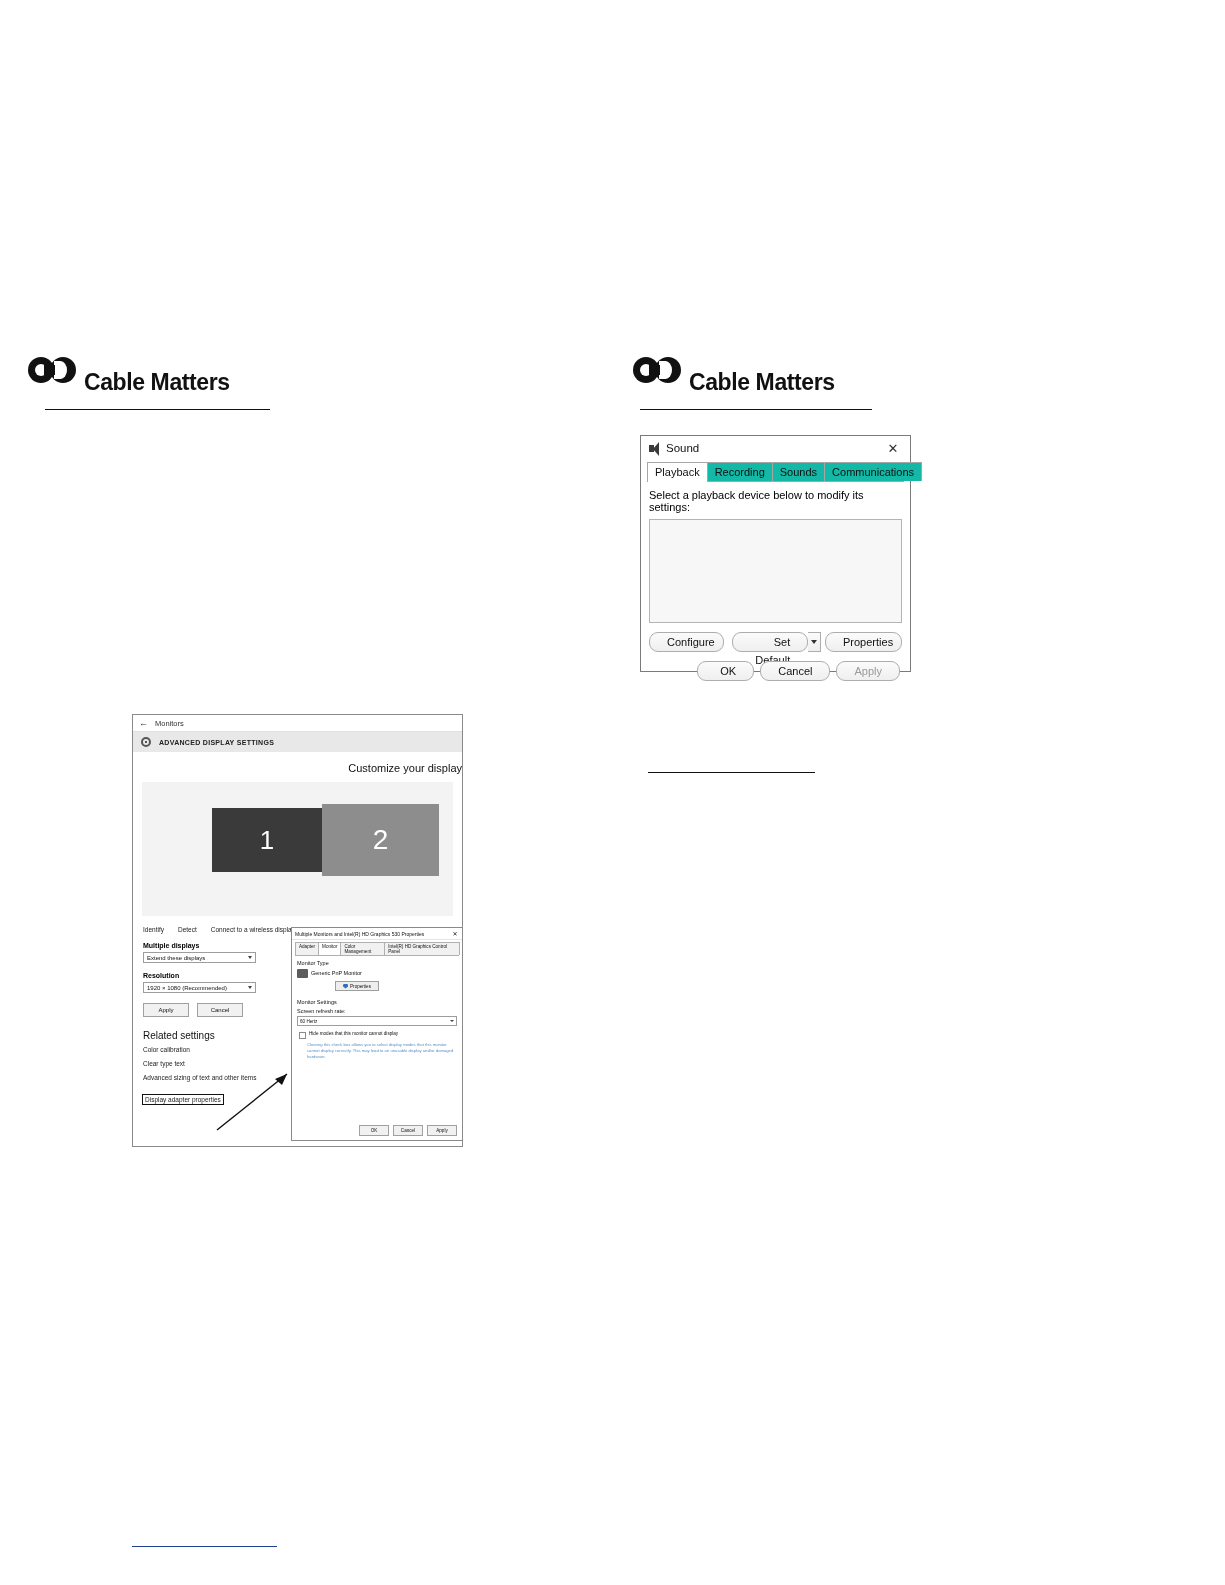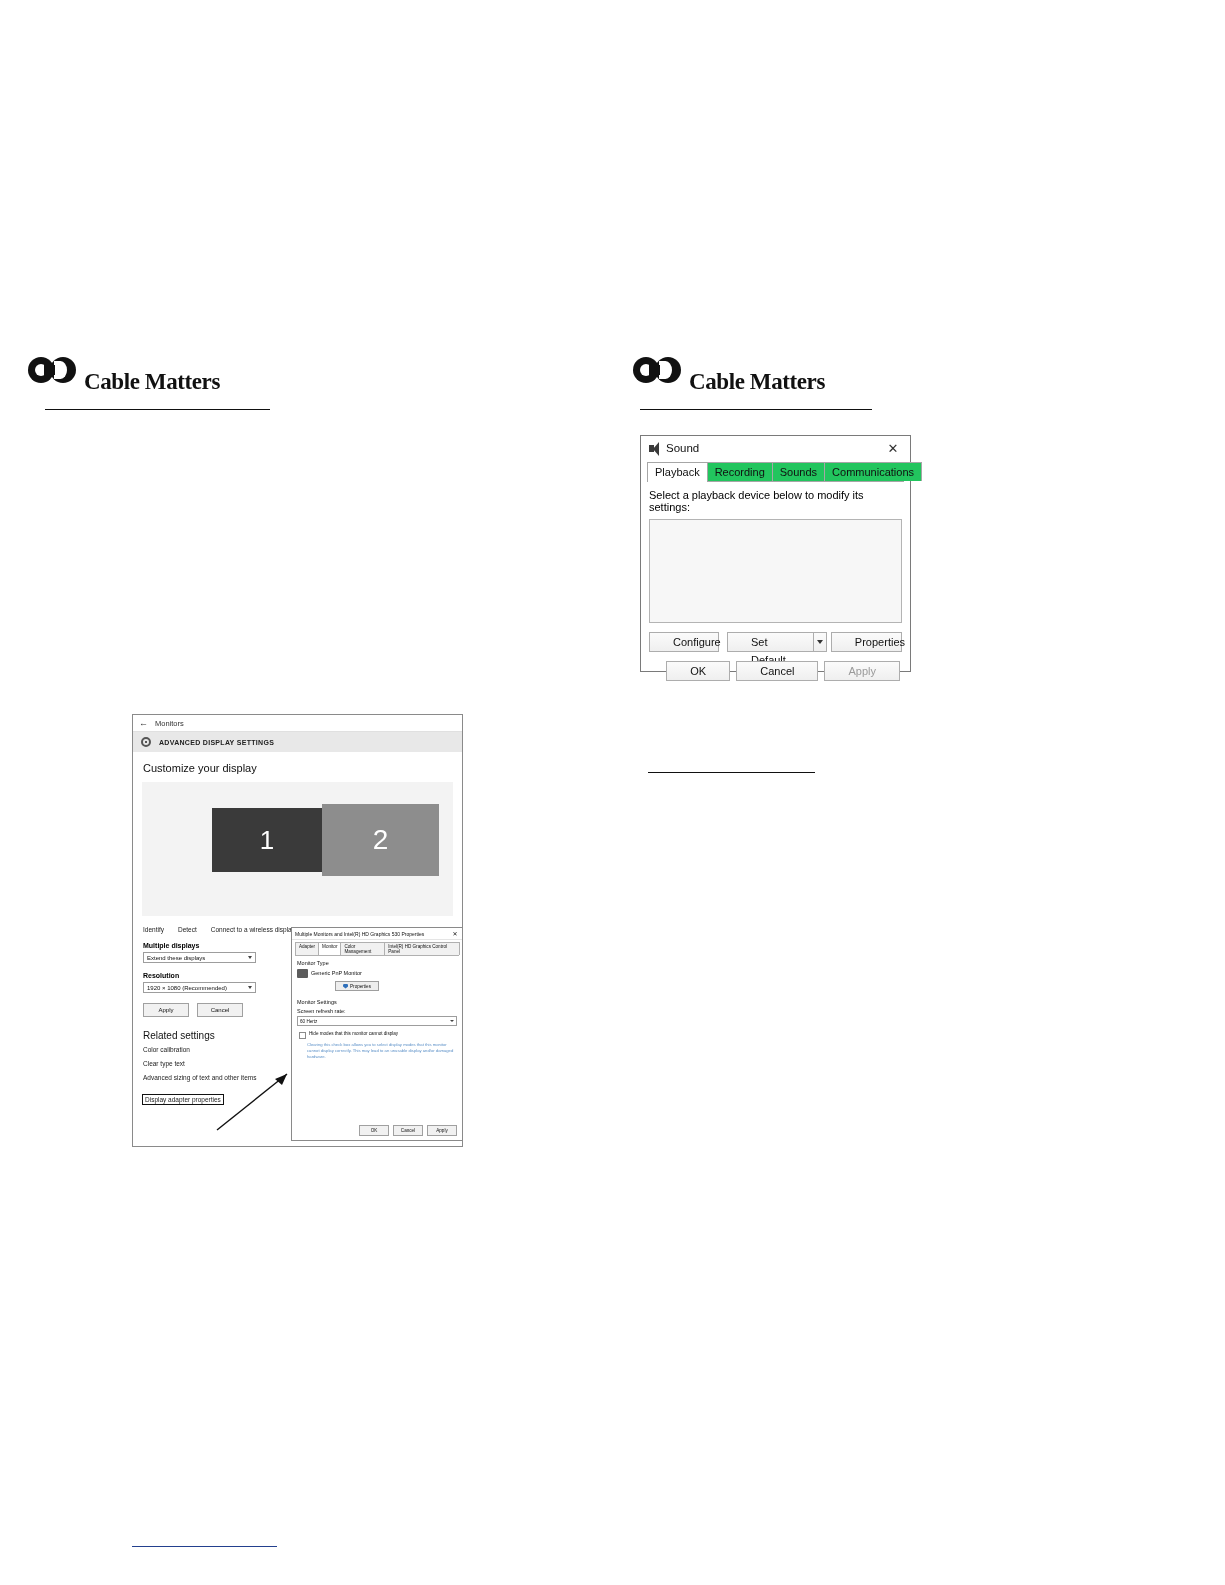--- a/index.html
+++ b/index.html
@@ -62,21 +62,21 @@
   }
   .brand .glyph .wedge {
     position: absolute;
     top: 10px;
     left: 16px;
     width: 11px;
     height: 10px;
     background: #111;
   }
   .brand .wordmark {
-    font-family: Liberation Serif, serif;
+    font-family: Liberation Sans, sans-serif;
     font-weight: bold;
     font-size: 23px;
     letter-spacing: -0.4px;
     color: #111;
     white-space: nowrap;
     margin-top: 25px;
   }
   
   .rule {
     position: absolute;
@@ -153,21 +153,21 @@
     margin: 2px 6px 0 6px;
     border-bottom: 1px solid #a6a6a6;
     height: 19px;
     align-items: flex-end;
   }
   #sound-dialog .tab {
     font-size: 11px;
     padding: 2px 7px 2px 7px;
     border: 1px solid #a6a6a6;
     border-bottom: none;
-    background: #22c55e;
+    background: #14b8a6;
     margin-right: -1px;
     color: #111;
     line-height: 14px;
   }
   #sound-dialog .tab.active {
     background: #fff;
     position: relative;
     top: 1px;
     padding-bottom: 3px;
   }
@@ -272,27 +272,27 @@
     display: flex;
     align-items: center;
     margin: 9px 8px 0 8px;
     gap: 4px;
   }
   .wbtn {
     font-size: 11px;
     font-family: "Liberation Sans", sans-serif;
     background: linear-gradient(#fbfbfb, #efefef);
     border: 1px solid #adadad;
-    border-radius: 0;
+    border-radius: 9px;
     color: #111;
     height: 20px;
     min-width: 56px;
-    padding: 0 23px;
+    padding: 0 17px;
     line-height: 18px;
-    text-align: left;
+    text-align: right;
     box-sizing: border-box;
   }
   .wbtn.disabled { color: #9a9a9a; }
   .split {
     display: flex;
     align-items: stretch;
   }
   .split .wbtn { min-width: 72px; }
   .split .arrow {
     width: 17px;
@@ -363,20 +363,21 @@
     position:absolute;
     left:2px; top:2px;
     width:2px;height:2px;background:#555;
   }
   #settings-window .body { padding: 10px 0 0 0; }
   #settings-window h2 {
     font-size: 11px;
     font-weight: normal;
     margin: 0 0 8px 10px;
     color: #111;
+    text-align: right;
   }
   #settings-window .preview {
     background: #f3f3f3;
     height: 134px;
     margin: 0 9px 0 9px;
     position: relative;
   }
   .mon {
     position: absolute;
     display: flex;

